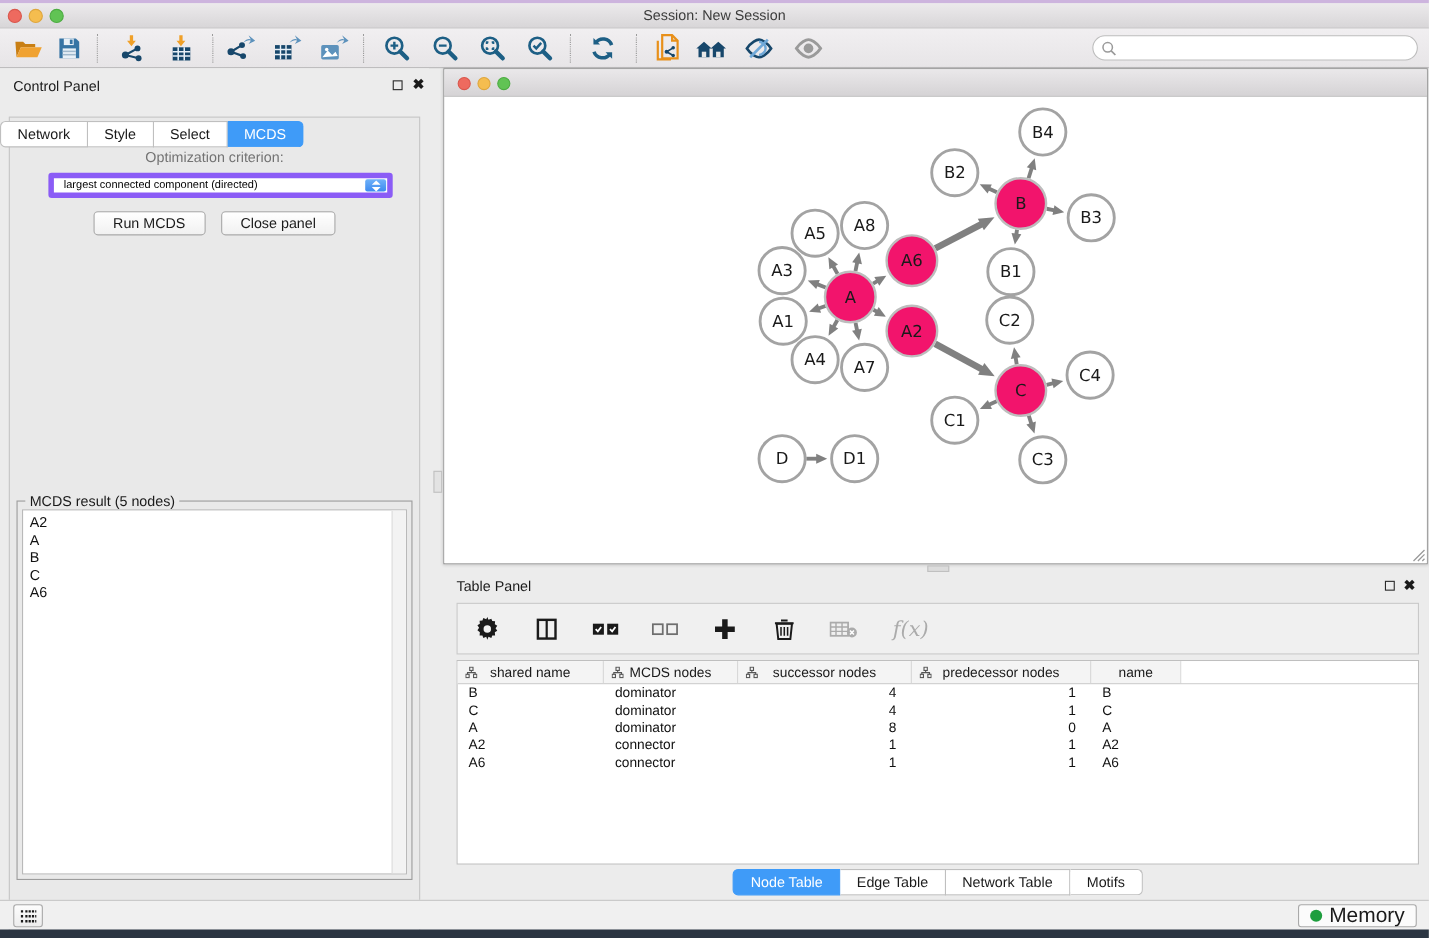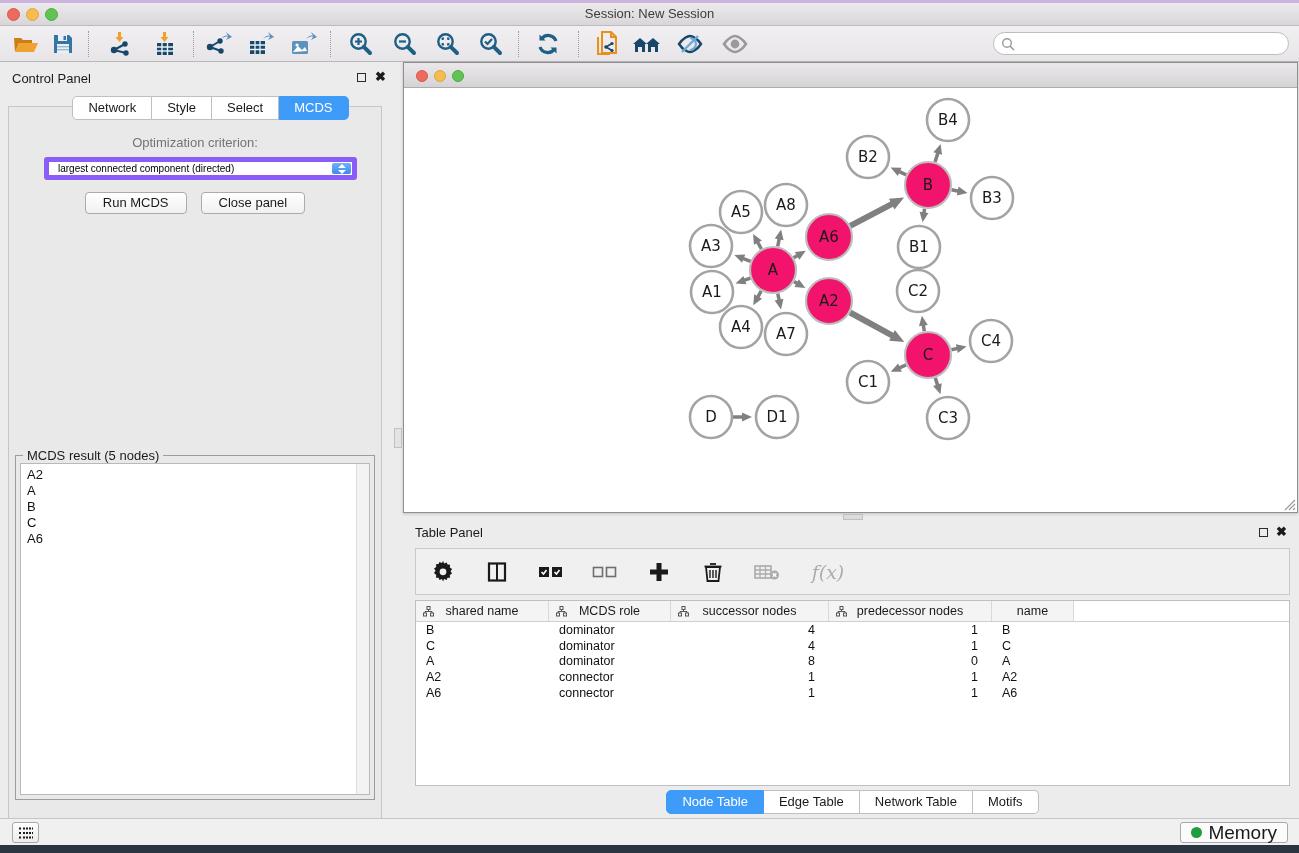--- a/index.html
+++ b/index.html
@@ -26,21 +26,21 @@
   .tbsep { position:absolute; top:5px; height:26px; width:0; border-left:1px dotted #9A9A9A; }
   .search-wrap { position:absolute; right:10px; top:6px; width:296px; height:23px; background:#fff;
     border:1px solid #BDBDBD; border-radius:12px; display:flex; align-items:center; padding-left:7px; }
   .search-wrap input { border:none; outline:none; flex:1; font-size:13px; background:transparent; height:18px; }
 
   
   .cpanel { position:absolute; left:0; top:62px; width:390px; height:756px; background:#ECECEC; }
   .cpanel .cp-title { position:absolute; left:12px; top:9px; font-size:13px; color:#1A1A1A; }
   .float-ico { position:absolute; width:9px; height:9px; border:1.5px solid #2A2A2A; top:11px; }
   .close-ico { position:absolute; top:7px; font-size:13px; font-weight:bold; color:#1A1A1A; }
-  .cp-tabs { position:absolute; left:0; right:0; top:34px; display:flex; justify-content:center; z-index:5;margin-left:31px; }
+  .cp-tabs { position:absolute; left:0; right:0; top:48px; display:flex; z-index:5; }
   .tab { font-size:13px; color:#1A1A1A; background:#fff; border:1px solid #BFBFBF; border-left:none;
     padding:3px 15px 4px 15px; cursor:default; }
   .tab:first-child { border-left:1px solid #BFBFBF; border-radius:5px 0 0 5px; }
   .tab:last-child { border-radius:0 5px 5px 0; }
   .tab.selected { background:#3F9BF8; border-color:#3F9BF8; color:#fff; }
   .cp-body { position:absolute; left:8px; top:44px; width:374px; height:760px; background:#E9E9E9;
     border:1px solid #C6C6C6; }
   .opt-label { position:absolute; left:0; right:0; top:28px; text-align:center; font-size:13px; color:#737373; }
   .opt-select { position:absolute; left:35px; top:50px; width:313px; height:23px; background:#fff;
     border:5px solid #8b5cf6; border-radius:3px; font-size:10px; display:flex; align-items:center; padding-left:9px; }
@@ -501,21 +501,21 @@
           </svg>
           <span>shared name</span>
         </div>
         <div class="th" style="width: 122px;">
           <svg class="tree" width="11" height="11" viewBox="0 0 11 11">
             <rect x="4" y="0.5" width="3" height="3" fill="none" stroke="#555" stroke-width="1"></rect>
             <rect x="0.5" y="7" width="3" height="3" fill="none" stroke="#555" stroke-width="1"></rect>
             <rect x="7.5" y="7" width="3" height="3" fill="none" stroke="#555" stroke-width="1"></rect>
             <path d="M5.5 3.5v2M2 7V5.5h7V7" fill="none" stroke="#555" stroke-width="1"></path>
           </svg>
-          <span>MCDS role</span>
+          <span>MCDS nodes</span>
         </div>
         <div class="th" style="width: 158px;">
           <svg class="tree" width="11" height="11" viewBox="0 0 11 11">
             <rect x="4" y="0.5" width="3" height="3" fill="none" stroke="#555" stroke-width="1"></rect>
             <rect x="0.5" y="7" width="3" height="3" fill="none" stroke="#555" stroke-width="1"></rect>
             <rect x="7.5" y="7" width="3" height="3" fill="none" stroke="#555" stroke-width="1"></rect>
             <path d="M5.5 3.5v2M2 7V5.5h7V7" fill="none" stroke="#555" stroke-width="1"></path>
           </svg>
           <span>successor nodes</span>
         </div>

